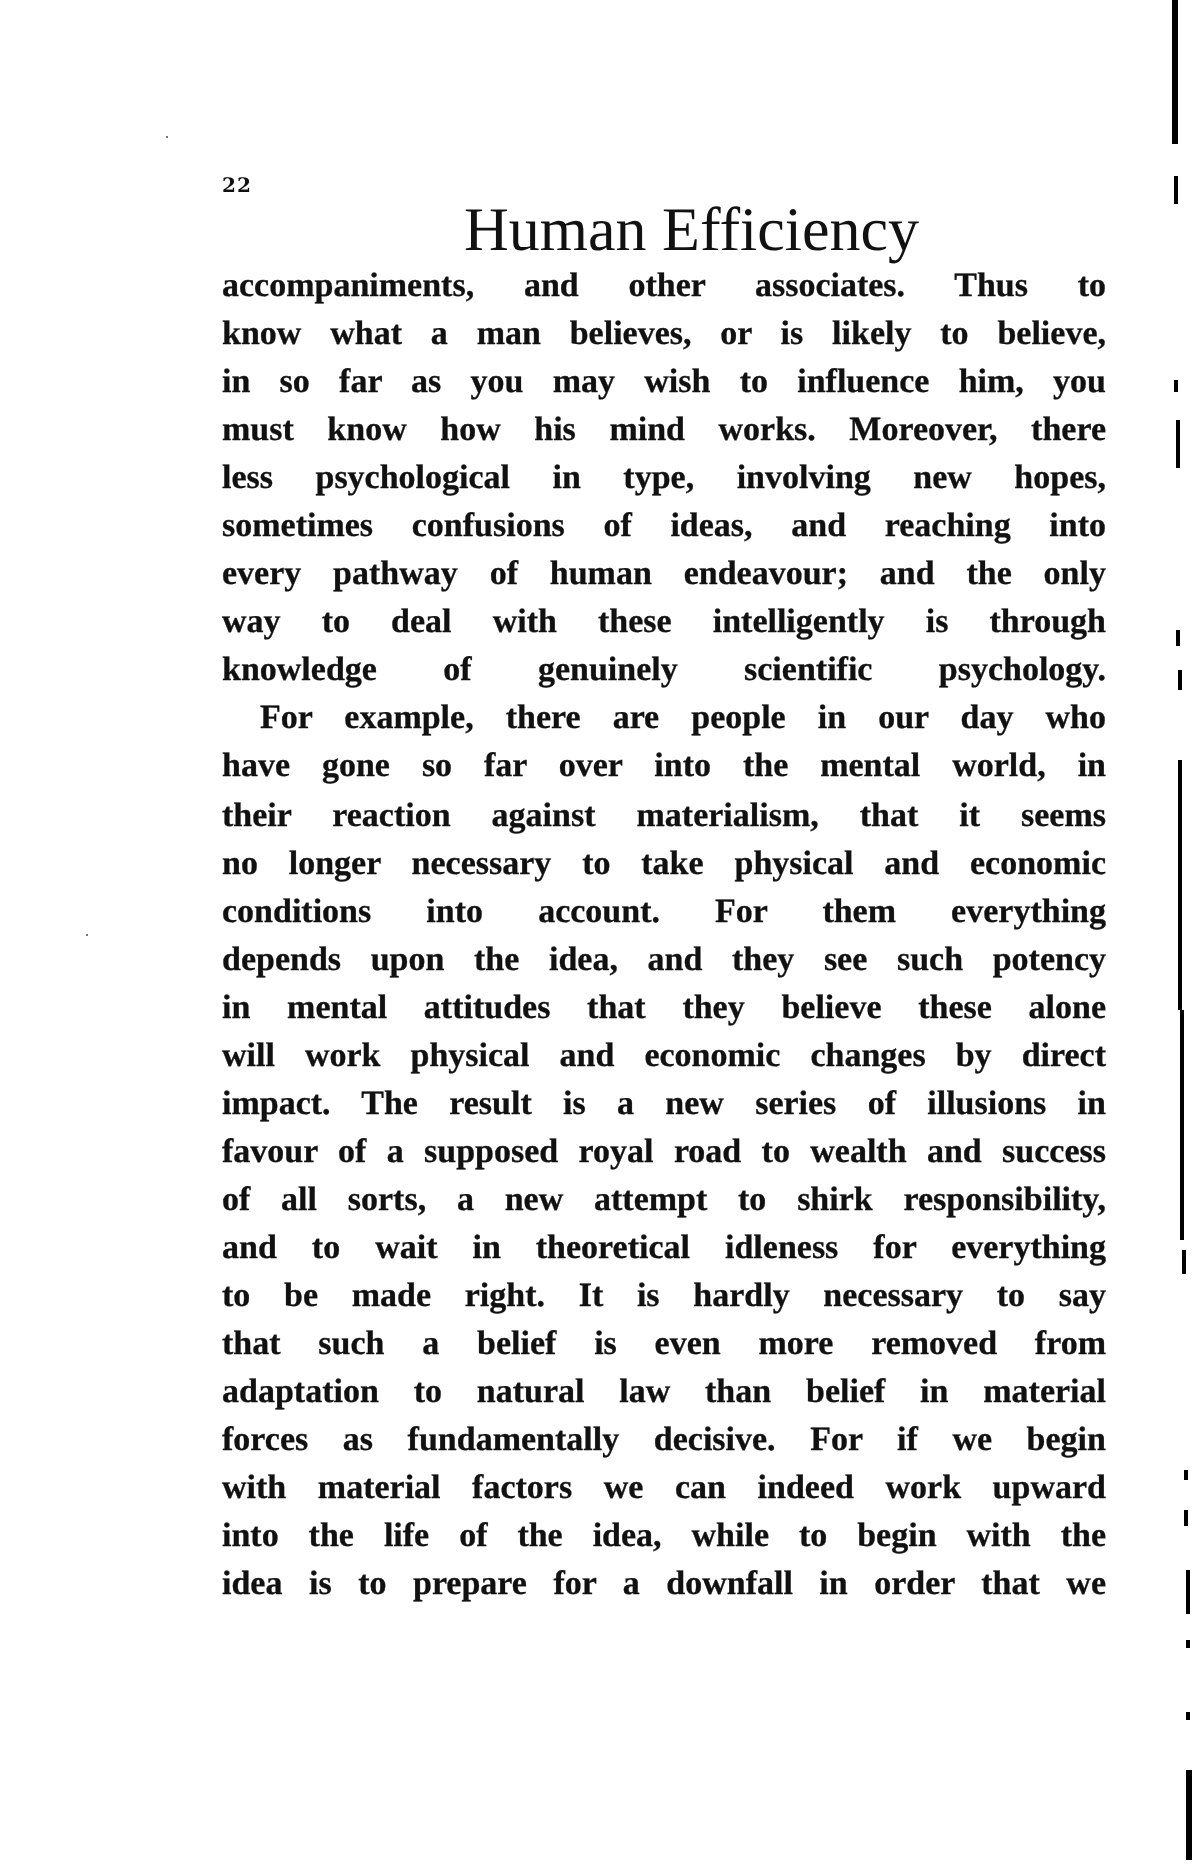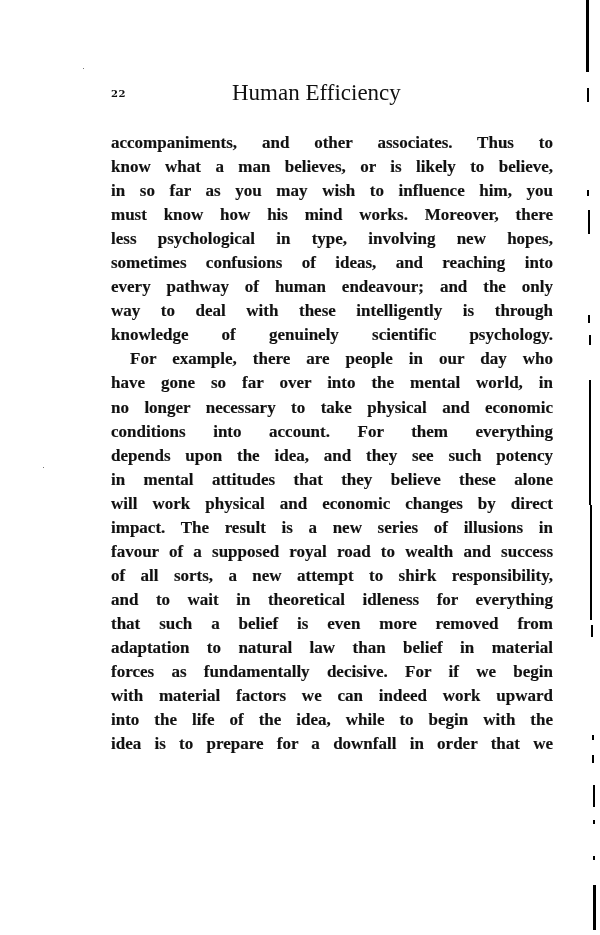--- a/index.html
+++ b/index.html
@@ -33,23 +33,23 @@
       left: 0;
       top: 8px;
       font-family: "DejaVu Serif", serif;
       font-weight: bold;
       font-size: 10px;
       letter-spacing: 0.5px;
     }
     .running-title {
       position: absolute;
       left: 121px;
-      top: 0;
+      top: 17px;
       font-family: "Liberation Serif", serif;
-      font-size: 23px;
+      font-size: 31px;
       white-space: nowrap;
     }
     .body-text {
       position: absolute;
       left: 111px;
       top: 131px;
       width: 442px;
     }
     .line {
       display: block;
@@ -92,29 +92,31 @@
     <span class="line">know what a man believes, or is likely to believe,</span>
     <span class="line">in so far as you may wish to influence him, you</span>
     <span class="line">must know how his mind works.  Moreover, there</span>
     <span class="line">less psychological in type, involving new hopes,</span>
     <span class="line">sometimes confusions of ideas, and reaching into</span>
     <span class="line">every pathway of human endeavour; and the only</span>
     <span class="line">way to deal with these intelligently is through</span>
     <span class="line">knowledge of genuinely scientific psychology.</span>
     <span class="line indent">For example, there are people in our day who</span>
     <span class="line">have gone so far over into the mental world, in</span>
+    <span class="line">their reaction against materialism, that it seems</span>
     <span class="line">no longer necessary to take physical and economic</span>
     <span class="line">conditions into account.  For them everything</span>
     <span class="line">depends upon the idea, and they see such potency</span>
     <span class="line">in mental attitudes that they believe these alone</span>
     <span class="line">will work physical and economic changes by direct</span>
     <span class="line">impact.  The result is a new series of illusions in</span>
     <span class="line">favour of a supposed royal road to wealth and success</span>
     <span class="line">of all sorts, a new attempt to shirk responsibility,</span>
     <span class="line">and to wait in theoretical idleness for everything</span>
+    <span class="line">to be made right.  It is hardly necessary to say</span>
     <span class="line">that such a belief is even more removed from</span>
     <span class="line">adaptation to natural law than belief in material</span>
     <span class="line">forces as fundamentally decisive.  For if we begin</span>
     <span class="line">with material factors we can indeed work upward</span>
     <span class="line">into the life of the idea, while to begin with the</span>
     <span class="line">idea is to prepare for a downfall in order that we</span>
   </div>
 
   <div class="margin-mark" style="left:586px; top:0; width:3px; height:72px;"></div>
   <div class="margin-mark" style="left:587px; top:88px; width:2px; height:14px;"></div>

